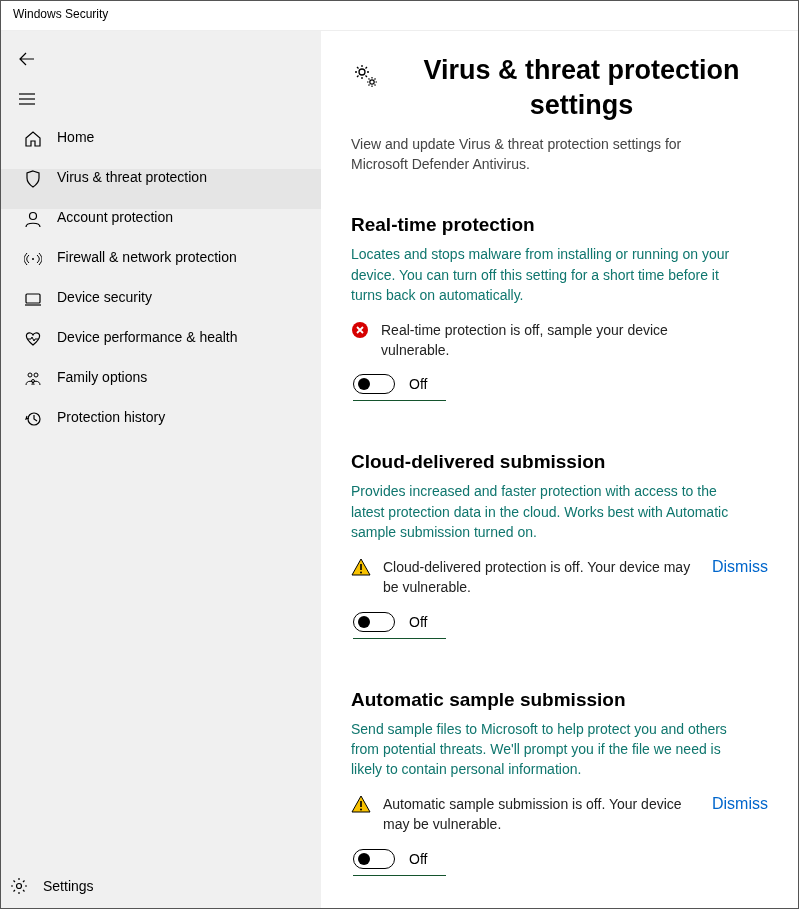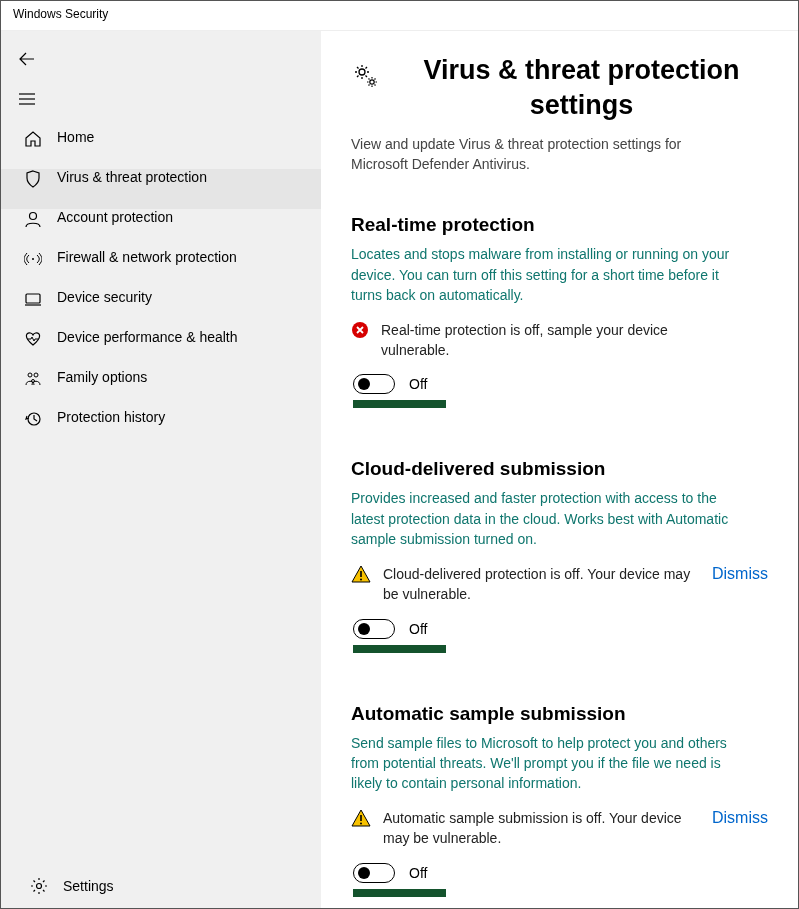--- a/index.html
+++ b/index.html
@@ -52,40 +52,40 @@
   cursor: pointer;
   gap: 14px;
 }
 .nav-item.selected { background: #e5e5e5; }
 .nav-icon { width: 20px; height: 20px; display: flex; align-items: center; justify-content: center; }
 .nav-label { font-size: 14px; }
 .sidebar-bottom {
   display: flex;
   align-items: center;
   height: 44px;
-  padding-left: 28px;
+  padding-left: 8px;
   gap: 14px;
   cursor: pointer;
 }
 .content {
   flex: 1;
   padding: 22px 30px 20px 30px;
   overflow-y: auto;
 }
 .page-header { display: flex; gap: 14px; margin-bottom: 12px; }
 .page-header-icon { width: 30px; height: 30px; margin-top: 8px; }
 .page-title { font-size: 27px; font-weight: 700; line-height: 1.3; text-align: center; }
 .page-subtitle { font-size: 14px; color: #444; margin-bottom: 40px; max-width: 380px; line-height: 1.4; }
 .section { margin-bottom: 50px; }
 .section-title { font-size: 19px; font-weight: 600; margin-bottom: 8px; }
 .section-desc { font-size: 14px; color: #0f766e; margin-bottom: 16px; max-width: 400px; line-height: 1.45; }
 .alert-row { display: flex; align-items: flex-start; gap: 12px; margin-bottom: 14px; }
 .alert-row .msg { flex: 0 0 310px; font-size: 14px; color: #222; line-height: 1.4; }
 .dismiss { color: #0066cc; font-size: 16px; cursor: pointer; margin-left: auto; }
-.toggle-row { display: flex; align-items: center; gap: 14px; border-bottom: 8px solid #14532d; width: 93px; padding-bottom: 6px; margin-left: 2px; }
+.toggle-row { display: flex; align-items: center; gap: 14px; border-bottom: 1px solid #14532d; width: 93px; padding-bottom: 6px; margin-left: 2px; }
 .toggle {
   width: 42px; height: 20px; border: 1px solid #000; border-radius: 10px;
   position: relative; background: #fff; cursor: pointer;
 }
 .toggle .knob {
   width: 12px; height: 12px; background: #000; border-radius: 50%;
   position: absolute; top: 3px; left: 4px;
 }
 .toggle-label { font-size: 14px; }
 svg { display: block; }

